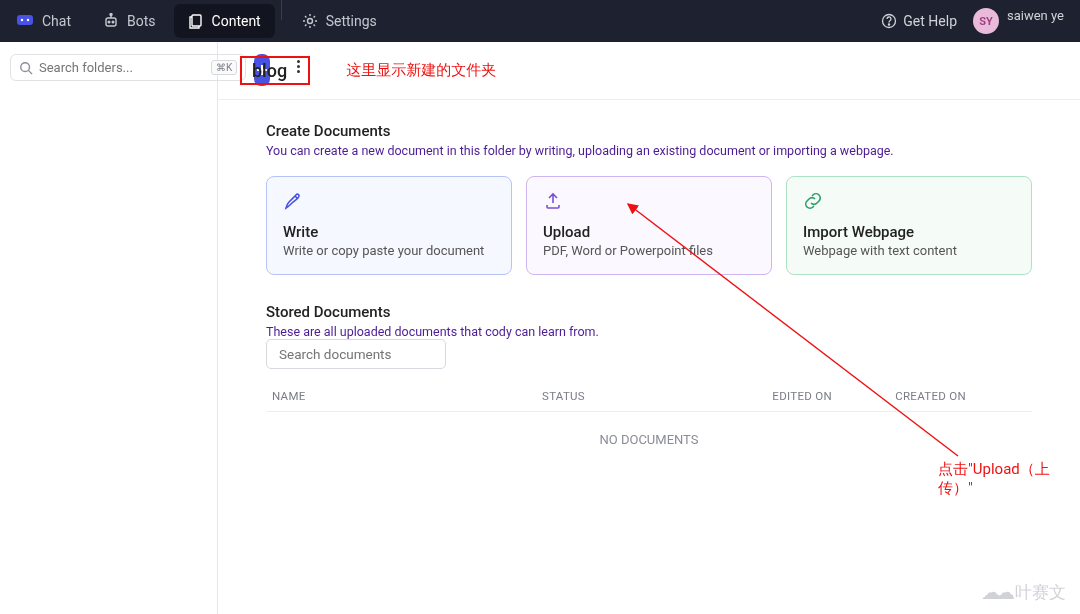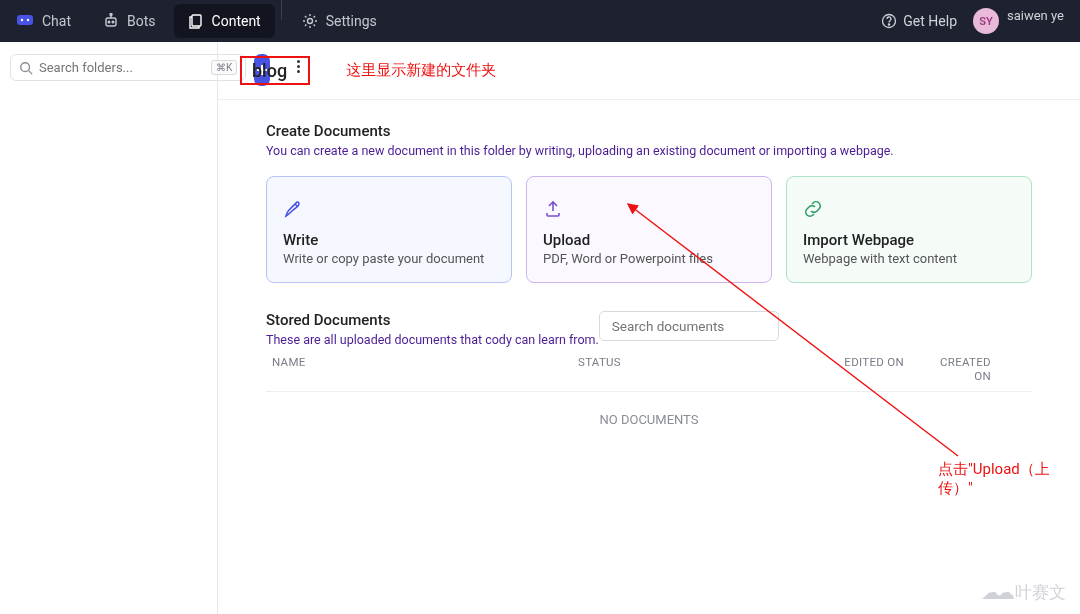--- a/index.html
+++ b/index.html
@@ -34,33 +34,33 @@
 .folder-title-box h2 { font-size: 18px; font-weight: 500; color: #222; }
 .folder-title-box .menu-dots { display: flex; flex-direction: column; gap: 2px; }
 .folder-title-box .menu-dots span { width: 3px; height: 3px; background: #333; border-radius: 50%; }
 .annot-1 { color: #e11; font-size: 15px; margin-left: 28px; }
 
 .content-area { padding: 22px 48px 0 48px; }
 .section-h { font-size: 15px; font-weight: 500; color: #222; margin-bottom: 3px; }
 .section-sub { font-size: 12.5px; color: #4c1d95; margin-bottom: 18px; }
 
 .cards { display: flex; gap: 14px; margin-bottom: 28px; }
-.card { flex: 1; border: 1px solid; border-radius: 8px; padding: 22px 16px 16px; cursor: pointer; }
+.card { flex: 1; border: 1px solid; border-radius: 8px; padding: 14px 16px 16px; cursor: pointer; }
 .card-write { border-color: #b7c3f5; background: #f6f8ff; }
 .card-upload { border-color: #cdb6ef; background: #fbf8ff; }
 .card-import { border-color: #ade2c4; background: #f5fcf8; }
 .card .ic { color: #4853e4; margin-bottom: 8px; }
 .card-upload .ic { color: #7a4fd1; }
 .card-import .ic { color: #2f9e68; }
 .card h3 { font-size: 15px; font-weight: 500; color: #222; margin-bottom: 2px; }
 .card p { font-size: 13px; color: #555; }
 
-.stored-head { display: flex; align-items: flex-start; justify-content: flex-start; margin-bottom: 0; }
+.stored-head { display: flex; align-items: flex-start; justify-content: center; margin-bottom: 12px; flex-direction: column; }
 .search-docs { border: 1px solid #d8d9de; border-radius: 5px; padding: 6px 12px; font-size: 13.5px; color: #444; width: 180px; outline: none; }
-.table-head { display: flex; font-size: 11.5px; color: #7a7d87; border-bottom: 1px solid #eceef2; padding: 8px 6px; letter-spacing: 0.3px; gap: 36px; }
+.table-head { display: flex; font-size: 11.5px; color: #7a7d87; border-bottom: 1px solid #eceef2; padding: 8px 6px; letter-spacing: 0.3px; }
 .table-head .c1 { flex: 0 0 270px; }
 .table-head .c2 { flex: 0 0 140px; }
 .table-head .c3 { flex: 0 0 150px; text-align: right; }
 .table-head .c4 { flex: 1; text-align: right; padding-right: 60px; }
 .no-docs { text-align: center; font-size: 13px; color: #8a8d97; padding: 20px 0; }
 
 .annot-2 { position: absolute; color: #e11; font-size: 15px; left: 720px; top: 418px; }
 .arrow-svg { position: absolute; left: 0; top: 0; pointer-events: none; }
 .watermark { position: absolute; right: 14px; bottom: 10px; color: #b9bbc4; font-size: 17px; display: flex; align-items: center; gap: 6px; opacity: 0.65; }
 .watermark .wm-ic { font-size: 20px; letter-spacing: -6px; }

